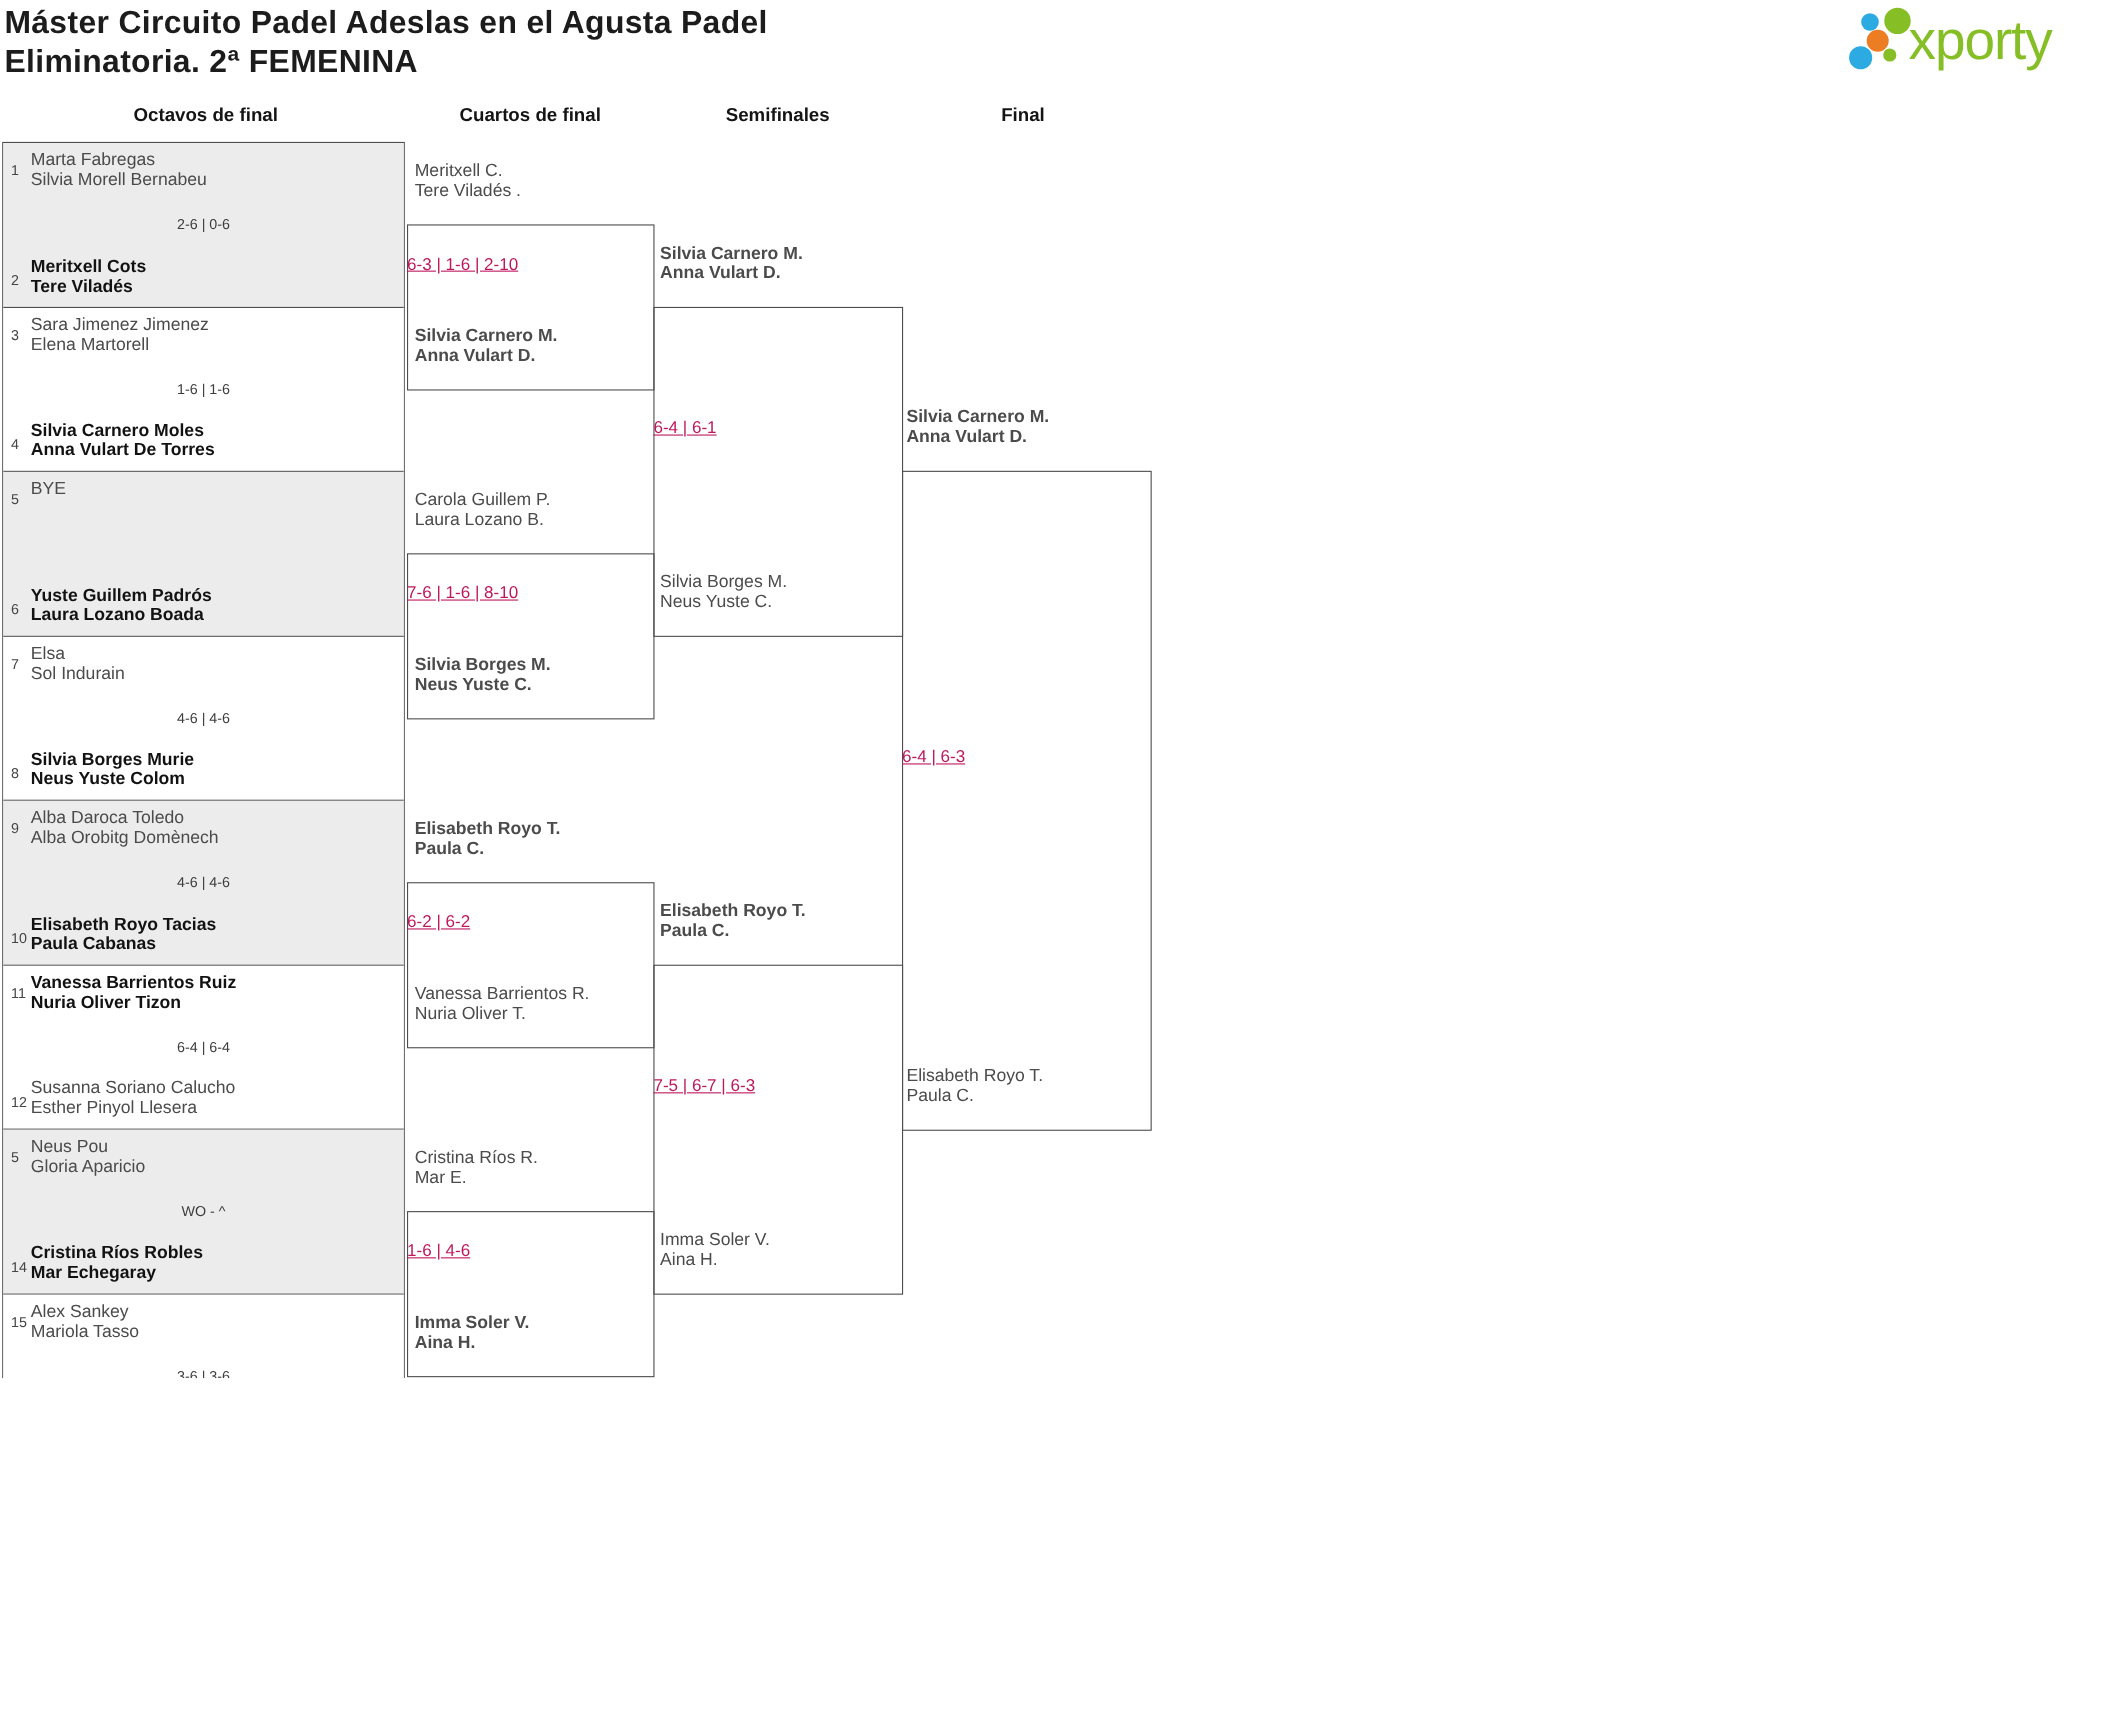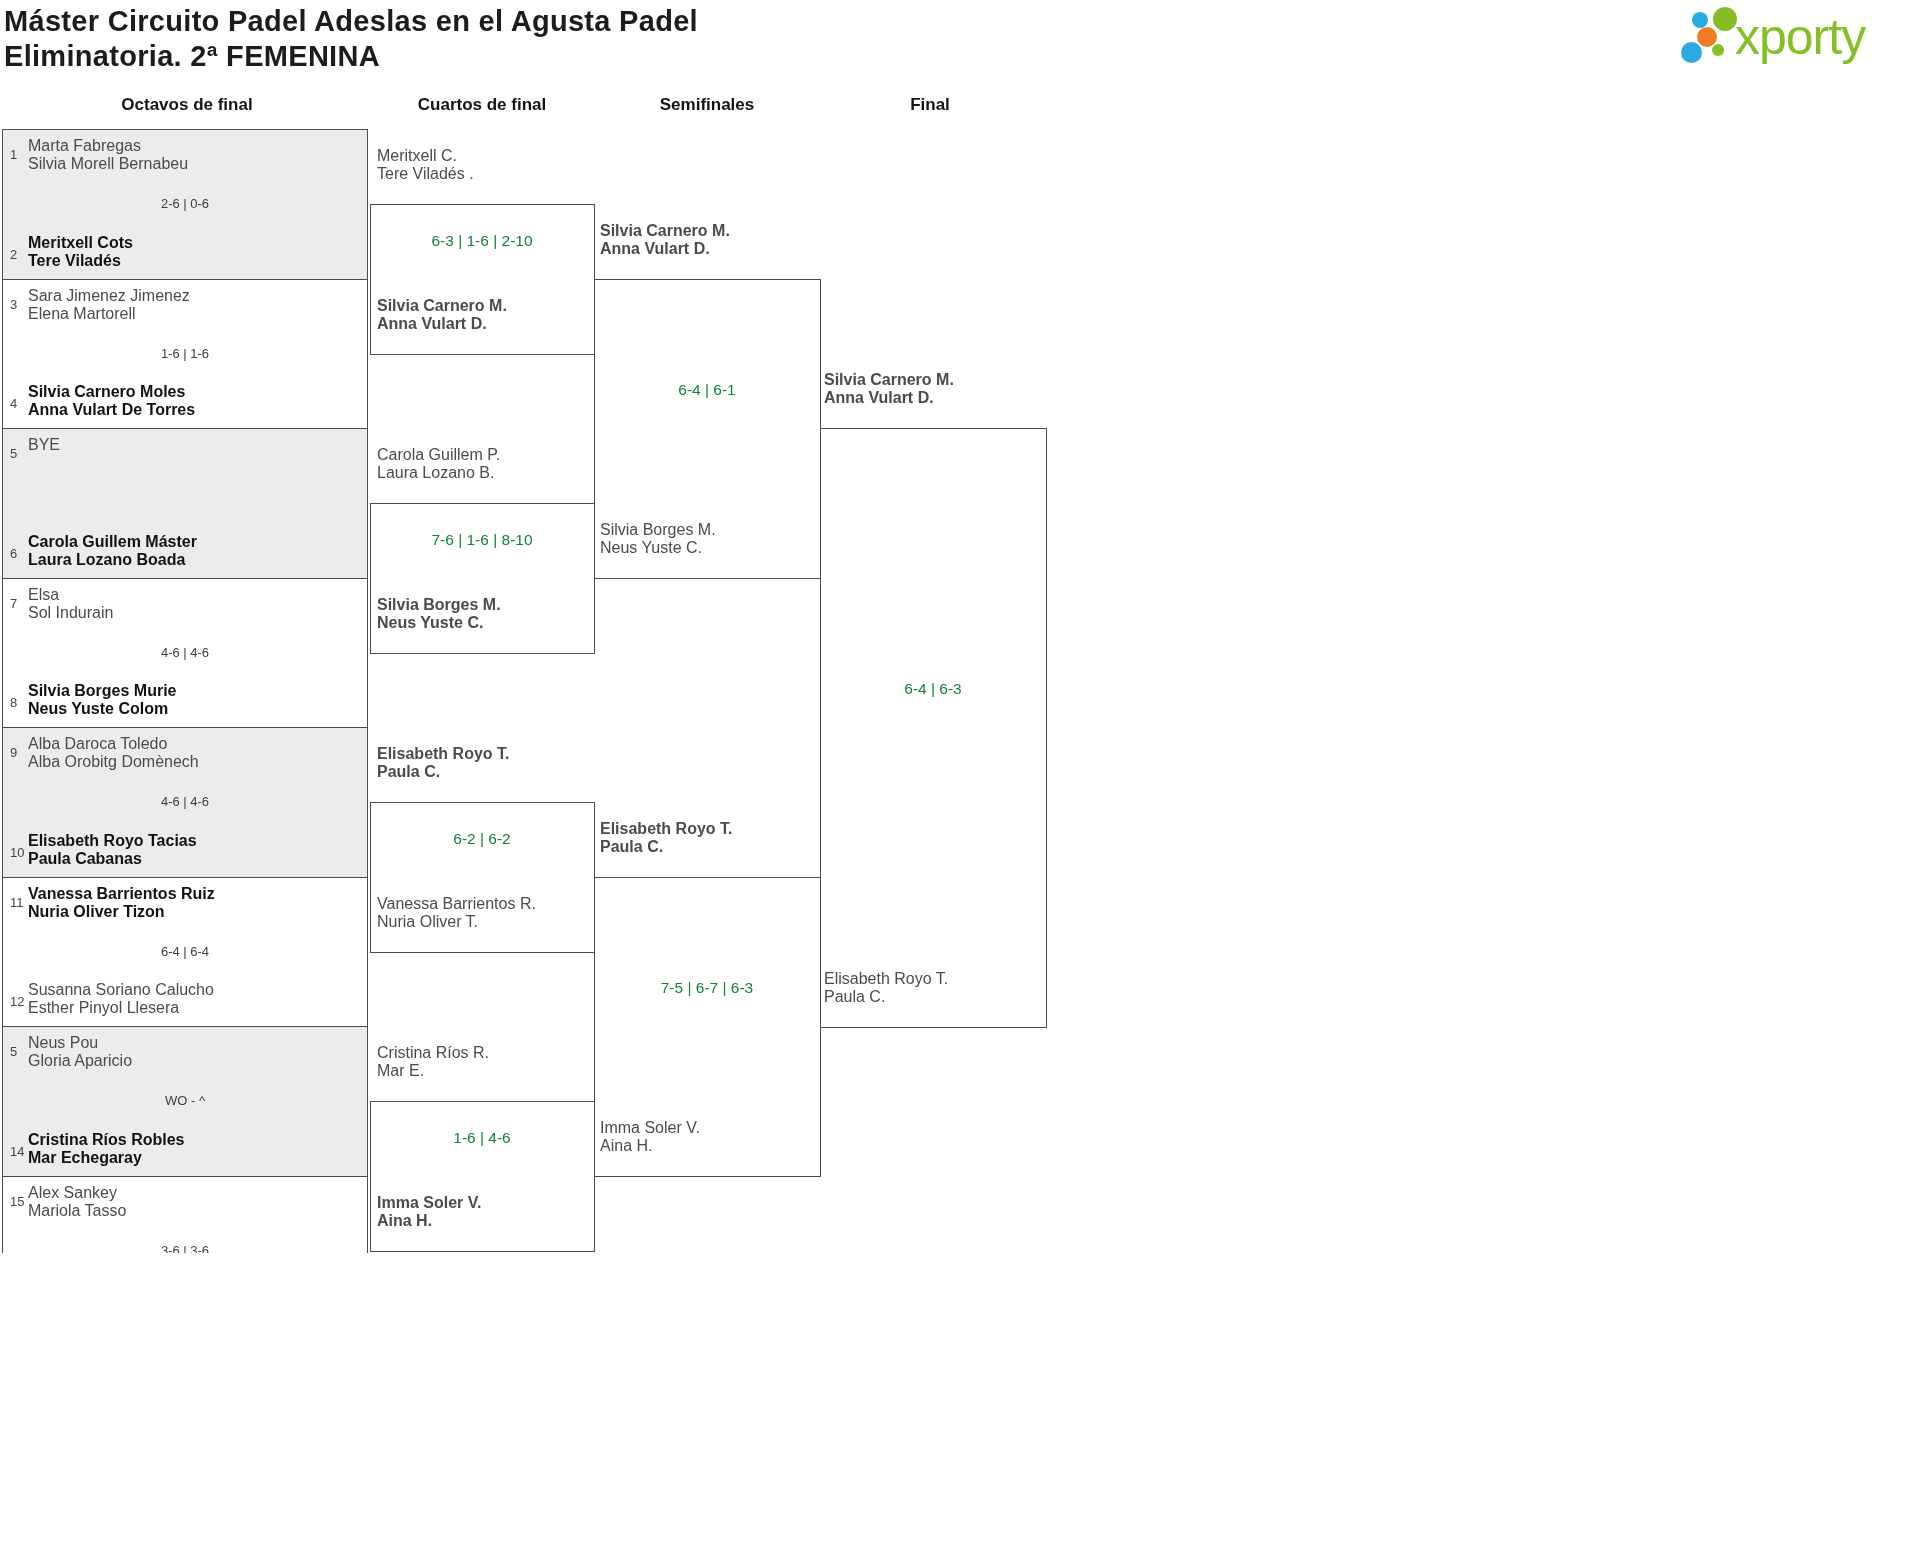--- a/index.html
+++ b/index.html
@@ -38,21 +38,21 @@
            font-size:13px;color:#3d3d3d;}
 
   .winner{font-weight:bold;color:#121212;}
 
   
   .conn{position:absolute;border:1px solid #4d4d4d;box-sizing:border-box;}
 
   
   .adv{position:absolute;font-size:16px;line-height:18px;color:#4b4b4b;width:216px;}
   .adv .line{display:block;}
-  .score-c{position:absolute;text-align:center;font-size:15.5px;color:#15803d;}
+  .score-c{position:absolute;text-align:left;font-size:15.5px;color:#be185d;text-decoration:underline;}
 
   .bottom-line{position:absolute;left:0;top:1547px;width:1920px;height:2px;background:#d6d6d6;}
 </style>
 </head>
 <body>
 
 <div class="page">
 
   <div class="title">
     <div class="l">Máster Circuito Padel Adeslas en el Agusta Padel</div>
@@ -105,21 +105,21 @@
 
     <div class="o-row alt">
       <span class="o-seed s1">5</span>
       <div class="o-team t1">
         <span class="line">BYE</span>
         <span class="line"></span>
       </div>
       <div class="o-score"></div>
       <span class="o-seed s2">6</span>
       <div class="o-team t2 winner">
-        <span class="line">Carola Guillem Máster</span>
+        <span class="line">Yuste Guillem Padrós</span>
         <span class="line">Laura Lozano Boada</span>
       </div>
     </div>
 
     <div class="o-row">
       <span class="o-seed s1">7</span>
       <div class="o-team t1">
         <span class="line">Elsa</span>
         <span class="line">Sol Indurain</span>
       </div>

